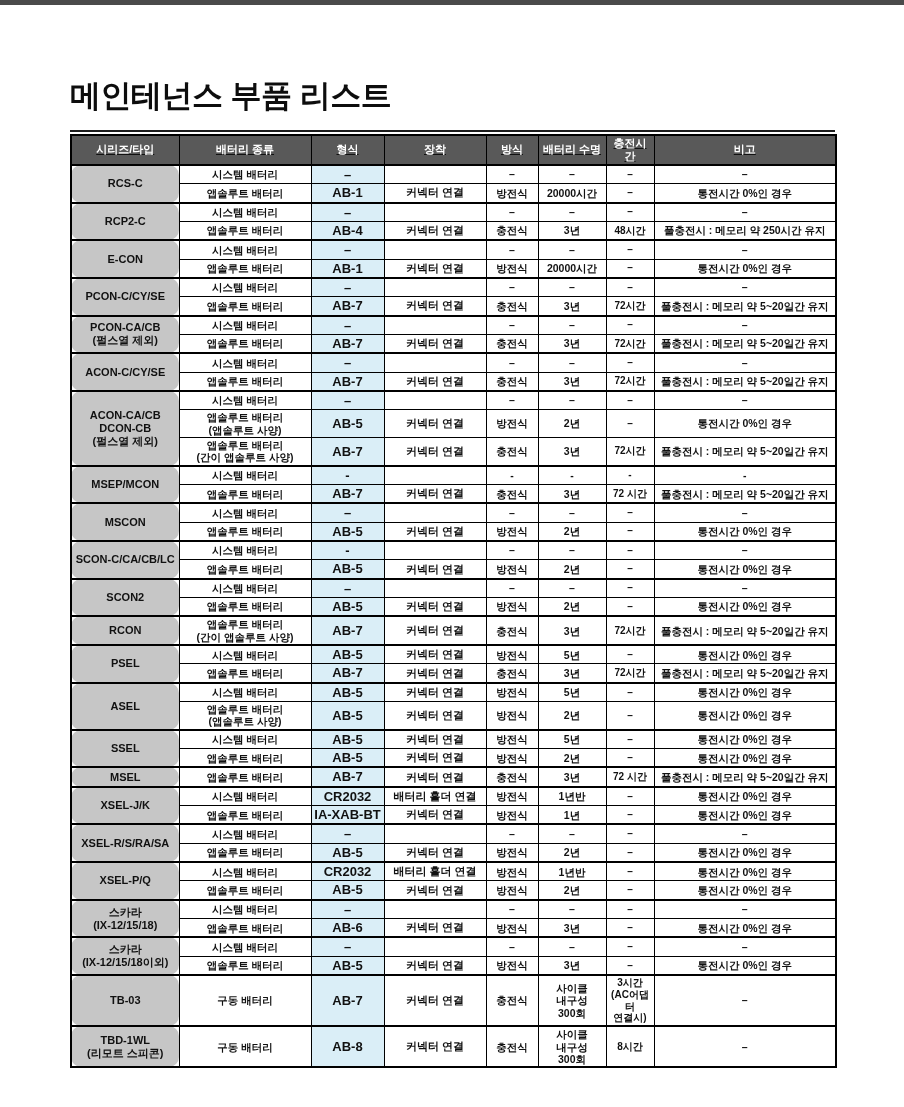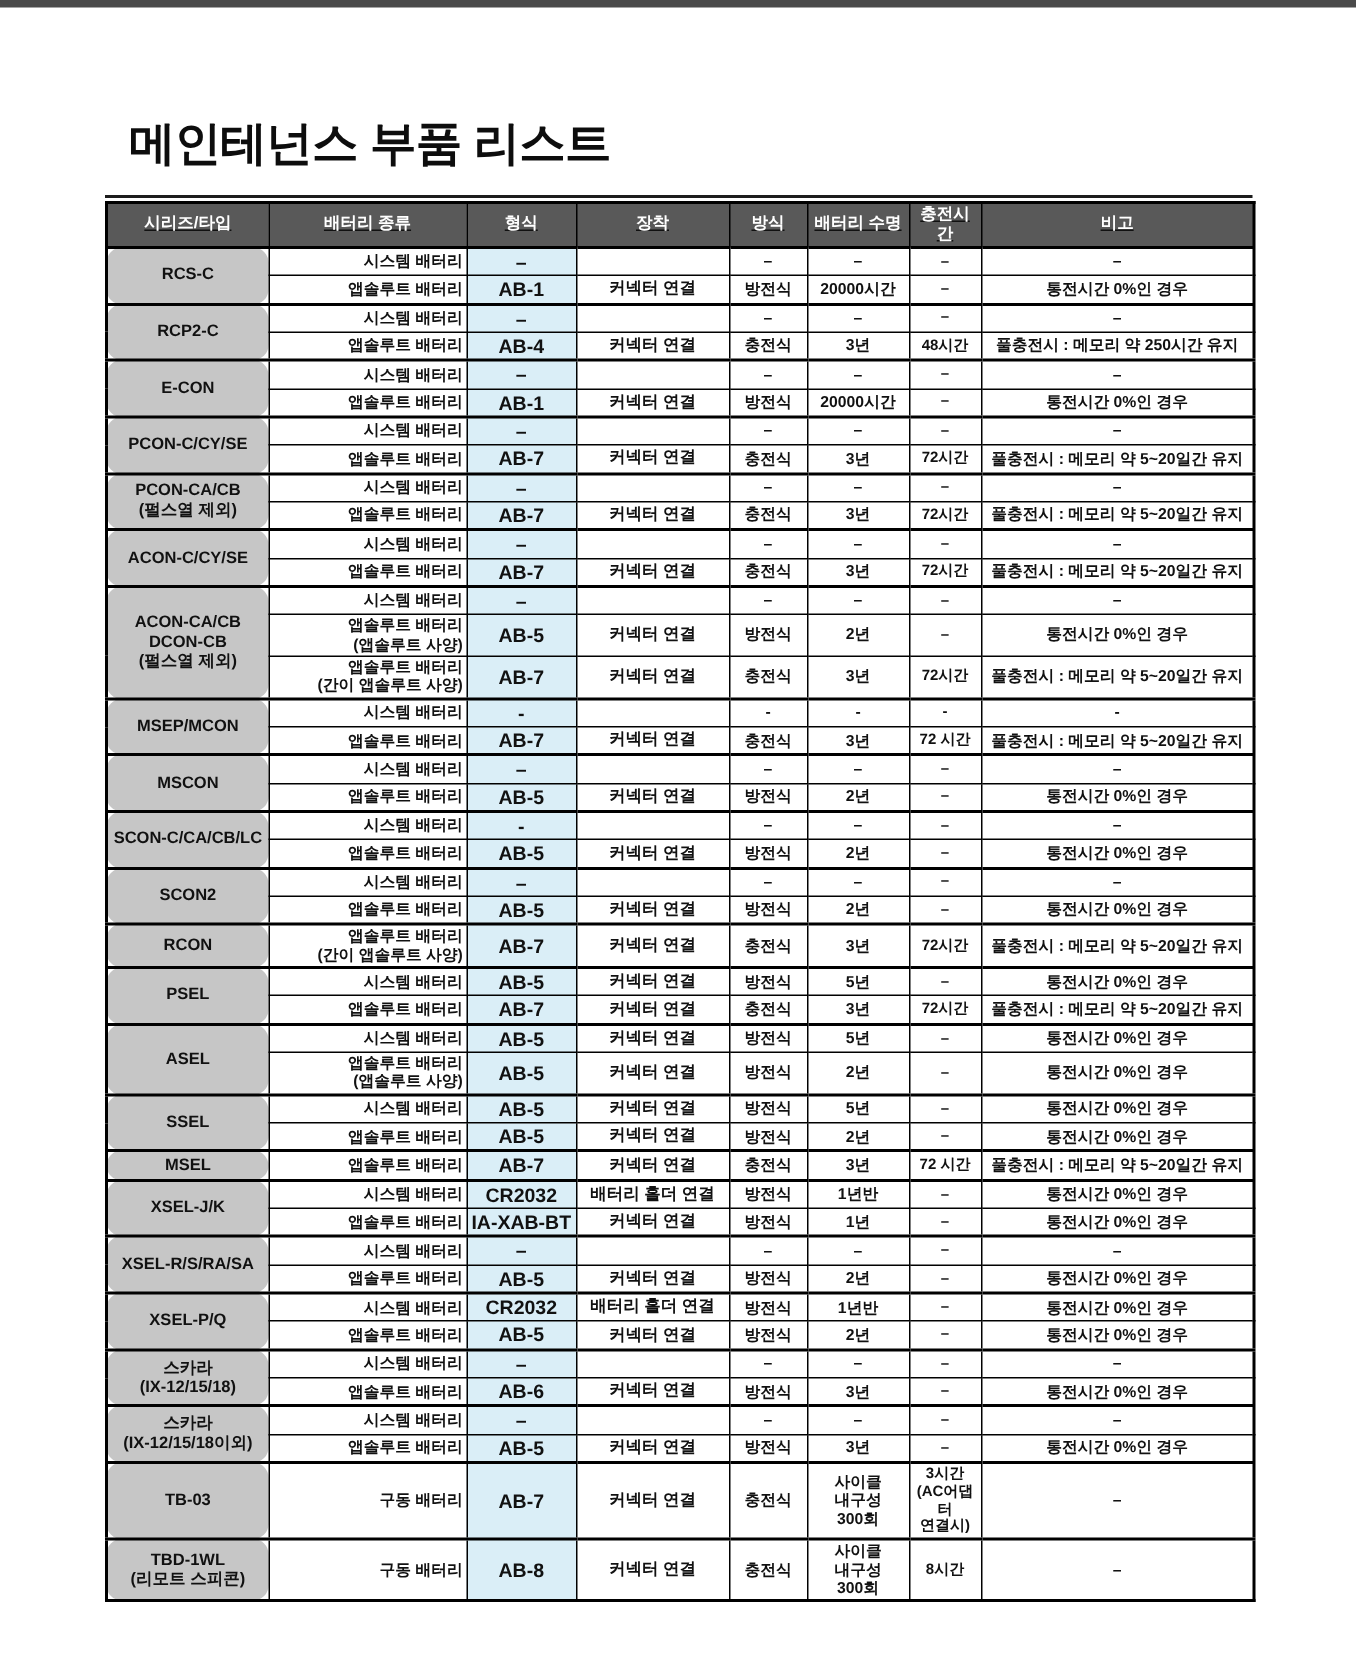--- a/index.html
+++ b/index.html
@@ -7,41 +7,41 @@
     --type-bg:#daeef7; --border:#000000; --top-bar:#4a4a4a; --ink:#111111;
   }
   *{box-sizing:border-box;}
   html,body{margin:0;padding:0;}
   body{
     width:904px;height:1107px;background:#ffffff;overflow:hidden;
     font-family:"Liberation Sans","DejaVu Sans",sans-serif;color:var(--ink);
   }
   .topbar{width:904px;height:5px;background:var(--top-bar);}
   .content{margin:70px 0 0 70px;width:765px;}
-  h1{margin:0 0 13px 16px;font-size:31px;font-weight:800;letter-spacing:-0.5px;color:#0d0d0d;}
+  h1{margin:0 0 13px 0;font-size:31px;font-weight:800;letter-spacing:-0.5px;color:#0d0d0d;}
   .rule{width:765px;border-bottom:2px solid #1c1c1c;}
   h2{margin:27px 0 17px 0;font-size:17px;color:#0d0d0d;font-weight:bold;}
   h2 .sec-no{font-weight:500;margin-right:6px;}
   table{
     width:765px;border-collapse:collapse;table-layout:fixed;
     border:2px solid var(--border);margin-top:2px;
   }
   th,td{
     border:1px solid var(--border);text-align:center;vertical-align:middle;
     padding:1px 2px;font-weight:bold;white-space:pre-line;line-height:1.18;
   }
   thead tr{height:28px;text-decoration:underline;}
   thead th{
     background:var(--header-bg);color:var(--header-text);
     font-size:11px;font-weight:bold;border-bottom:2px solid var(--border);
   }
   tbody tr{height:18px;}
   tbody tr.g>td{border-top:2px solid var(--border);}
   td.series{background:var(--series-bg);font-size:11px;border-radius:10px;}
-  td.battery{font-size:10.5px;text-align:right;}
+  td.battery{font-size:10.5px;}
   td.type{background:var(--type-bg);font-size:13px;letter-spacing:0;}
   td.mount{font-size:11px;}
   td.method{font-size:10.5px;}
   td.life{font-size:10.5px;}
   td.charge{font-size:10px;}
   td.note{font-size:10.5px;}
 </style>
 </head>
 <body>
 

